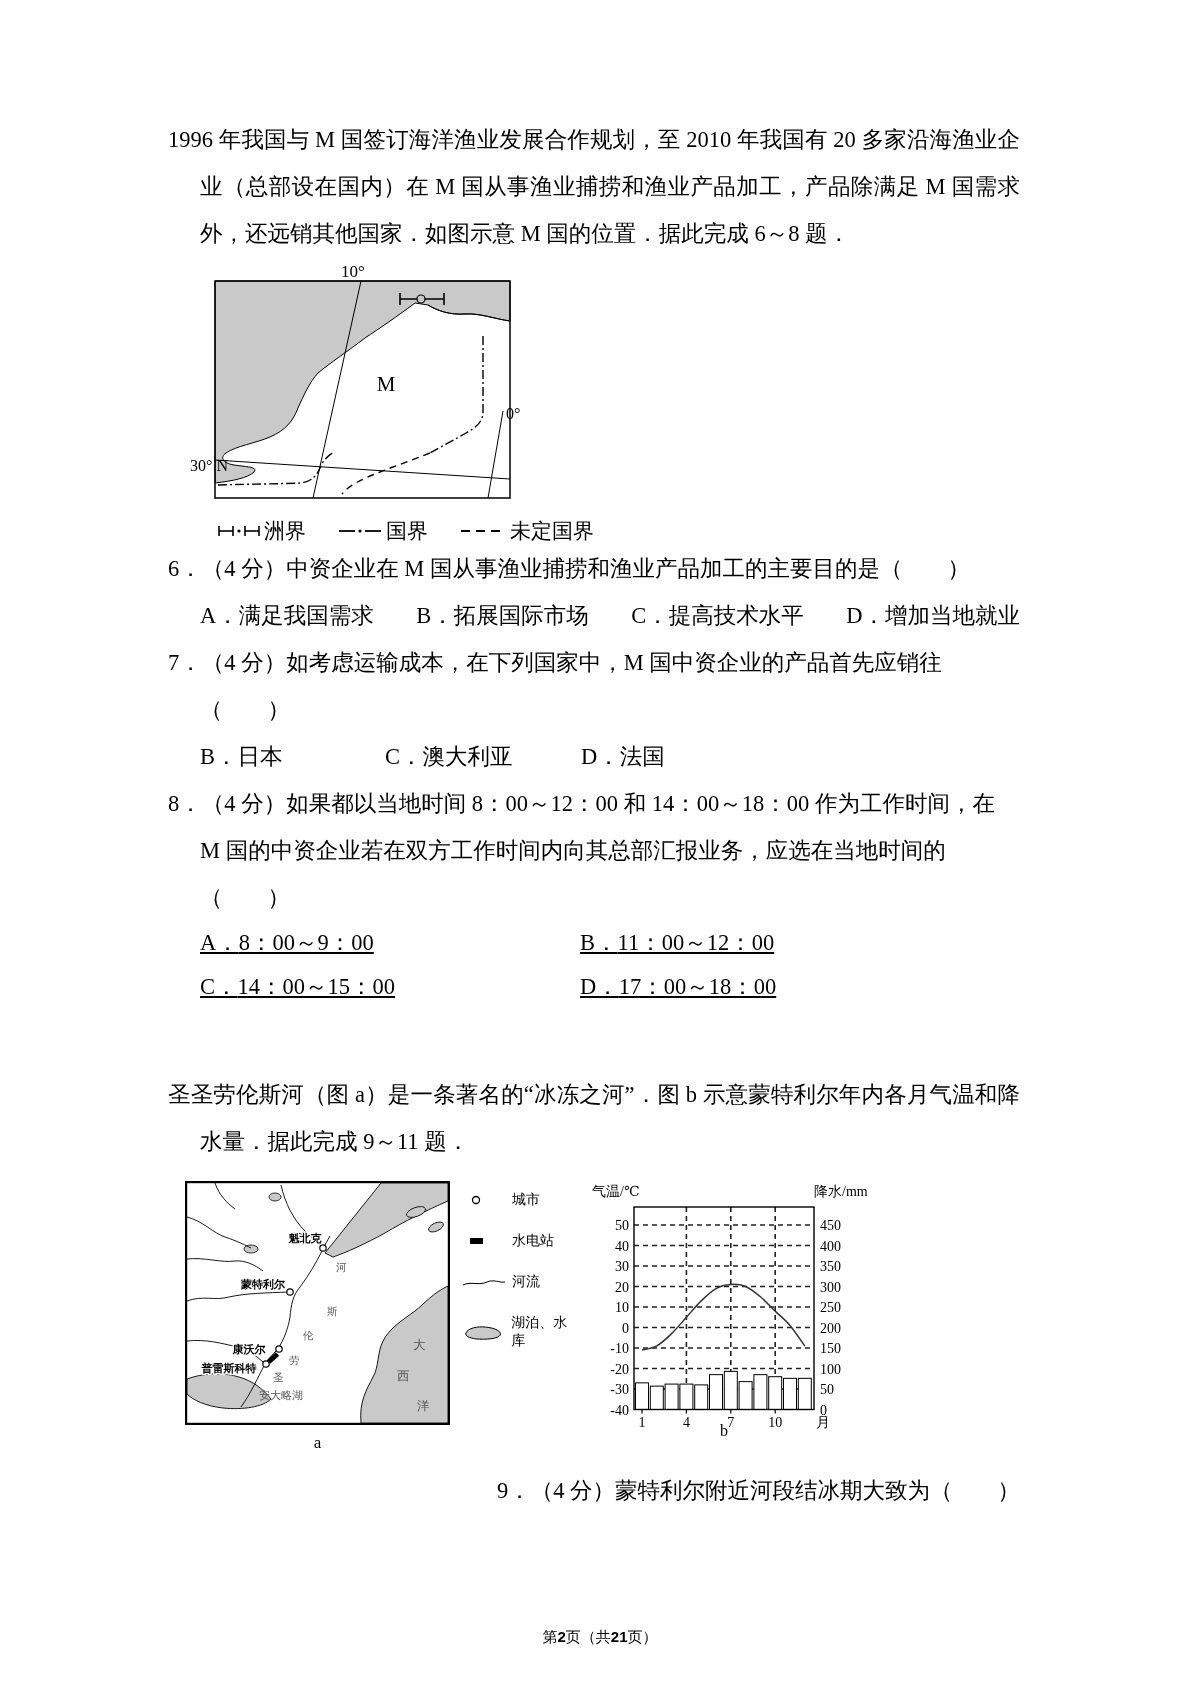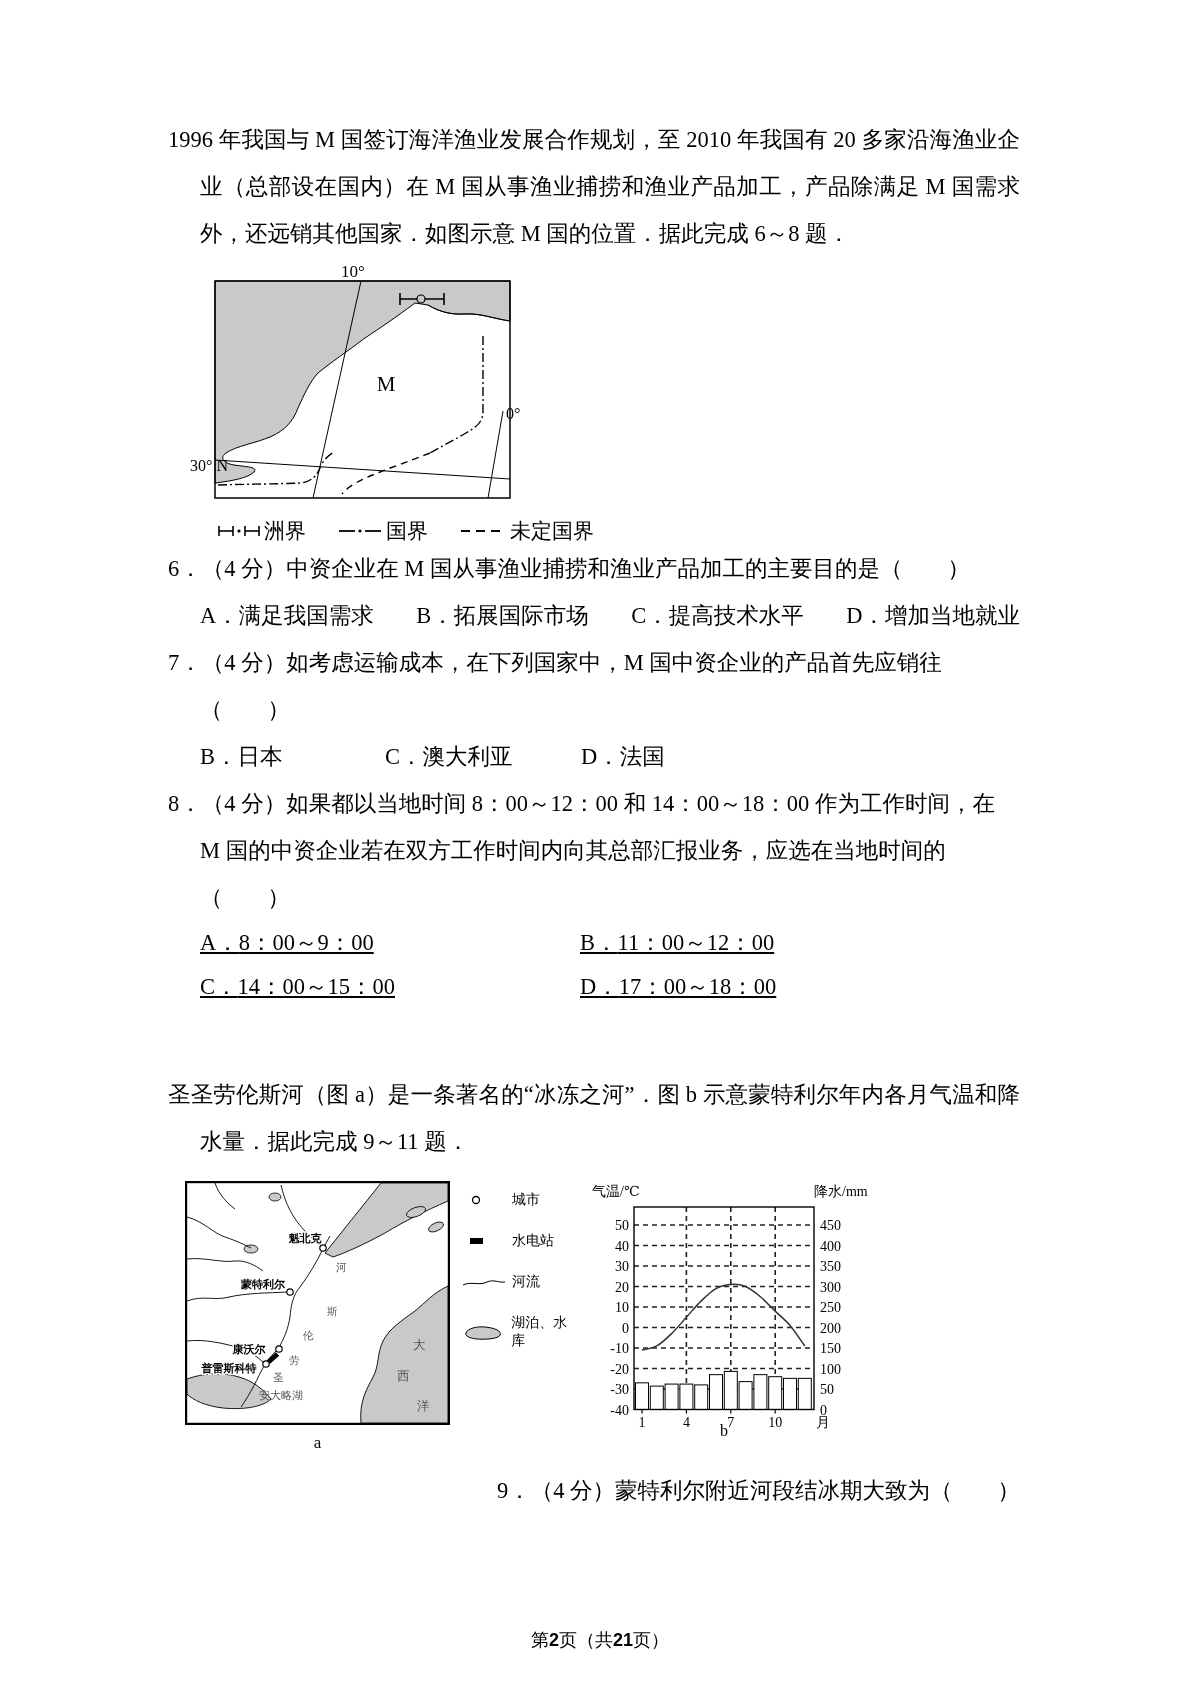--- a/index.html
+++ b/index.html
@@ -23,21 +23,21 @@
   .legend-m .item{display:flex;align-items:center;gap:4px;margin-right:22px;}
   .fig-row{display:flex;align-items:flex-start;margin:16px 0 0 17px;line-height:normal;}
   .map-a-wrap{width:265px;}
   .caption{text-align:center;font-size:17px;margin-top:2px;}
   .legend-a{margin-left:12px;width:118px;margin-top:10px;}
   .legend-a .item{display:flex;align-items:center;gap:6px;margin-bottom:23px;font-size:14px;}
   .chart-wrap{margin-left:8px;}
   svg text{font-family:"Liberation Serif","DejaVu Serif",serif;}
   .map-label{font-weight:bold;font-size:11px;paint-order:stroke;stroke:#fff;stroke-width:2.5px;}
   .geo-label{fill:#555;}
-  .footer{position:absolute;left:50%;transform:translateX(-50%);top:1628px;font-size:18px;}
+  .footer{position:absolute;left:50%;transform:translateX(-50%);top:1628px;font-size:15px;}
   .footer b{font-family:"Liberation Sans","DejaVu Sans",sans-serif;font-weight:bold;}
 </style>
 </head>
 <body>
 
 <div class="page">
   <div class="content">
 
     <div class="para">1996 年我国与 M 国签订海洋渔业发展合作规划，至 2010 年我国有 20 多家沿海渔业企业（总部设在国内）在 M 国从事渔业捕捞和渔业产品加工，产品除满足 M 国需求外，还远销其他国家．如图示意 M 国的位置．据此完成 6～8 题．</div>
 

